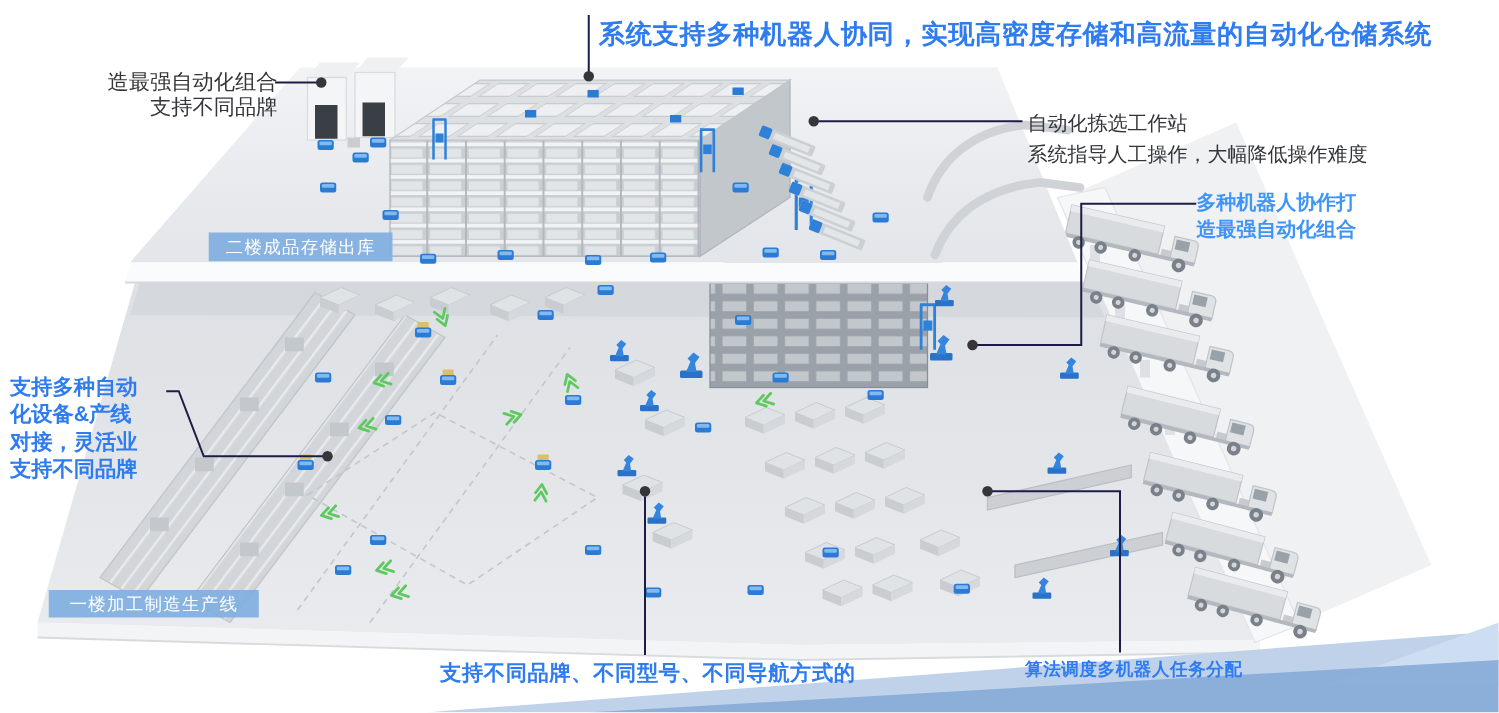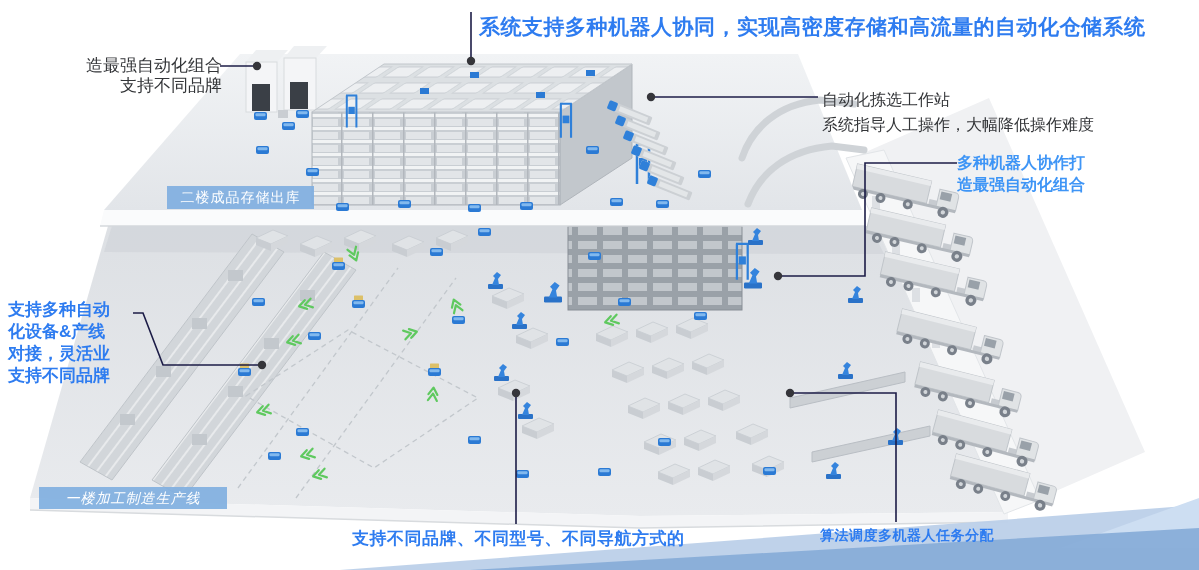--- a/index.html
+++ b/index.html
@@ -18,21 +18,21 @@
   #callout-right{left:957px;top:152px;font-size:16px;line-height:22px;}
   #callout-left{left:8px;top:299px;font-size:17px;line-height:22px;}
   #callout-bc1{left:352px;top:527px;font-size:17px;letter-spacing:.5px;text-align:right;}
   #callout-bc2{left:566px;top:548px;font-size:17px;letter-spacing:.5px;}
   #callout-br{left:820px;top:527px;font-size:14px;letter-spacing:.5px;}
   .badge{
     position:absolute;z-index:4;background:rgba(128,175,224,.92);color:#fff;
     font-size:14px;text-align:center;letter-spacing:1px;
   }
   #badge-2f{left:139px;top:186px;width:147px;height:23px;line-height:23px;margin-left:28px;}
-  #badge-1f{left:39px;top:487px;width:188px;height:22px;line-height:22px;font-style:italic;}
+  #badge-1f{left:39px;top:472px;width:168px;height:22px;line-height:22px;}
 </style>
 </head>
 <body>
 
 <div id="stage">
 
 <svg id="scene-svg" viewBox="0 0 1199 570">
   <defs>
     <linearGradient id="g2f" x1="0" y1="0" x2="0" y2="1">
       <stop offset="0" stop-color="#f1f3f5"></stop>

